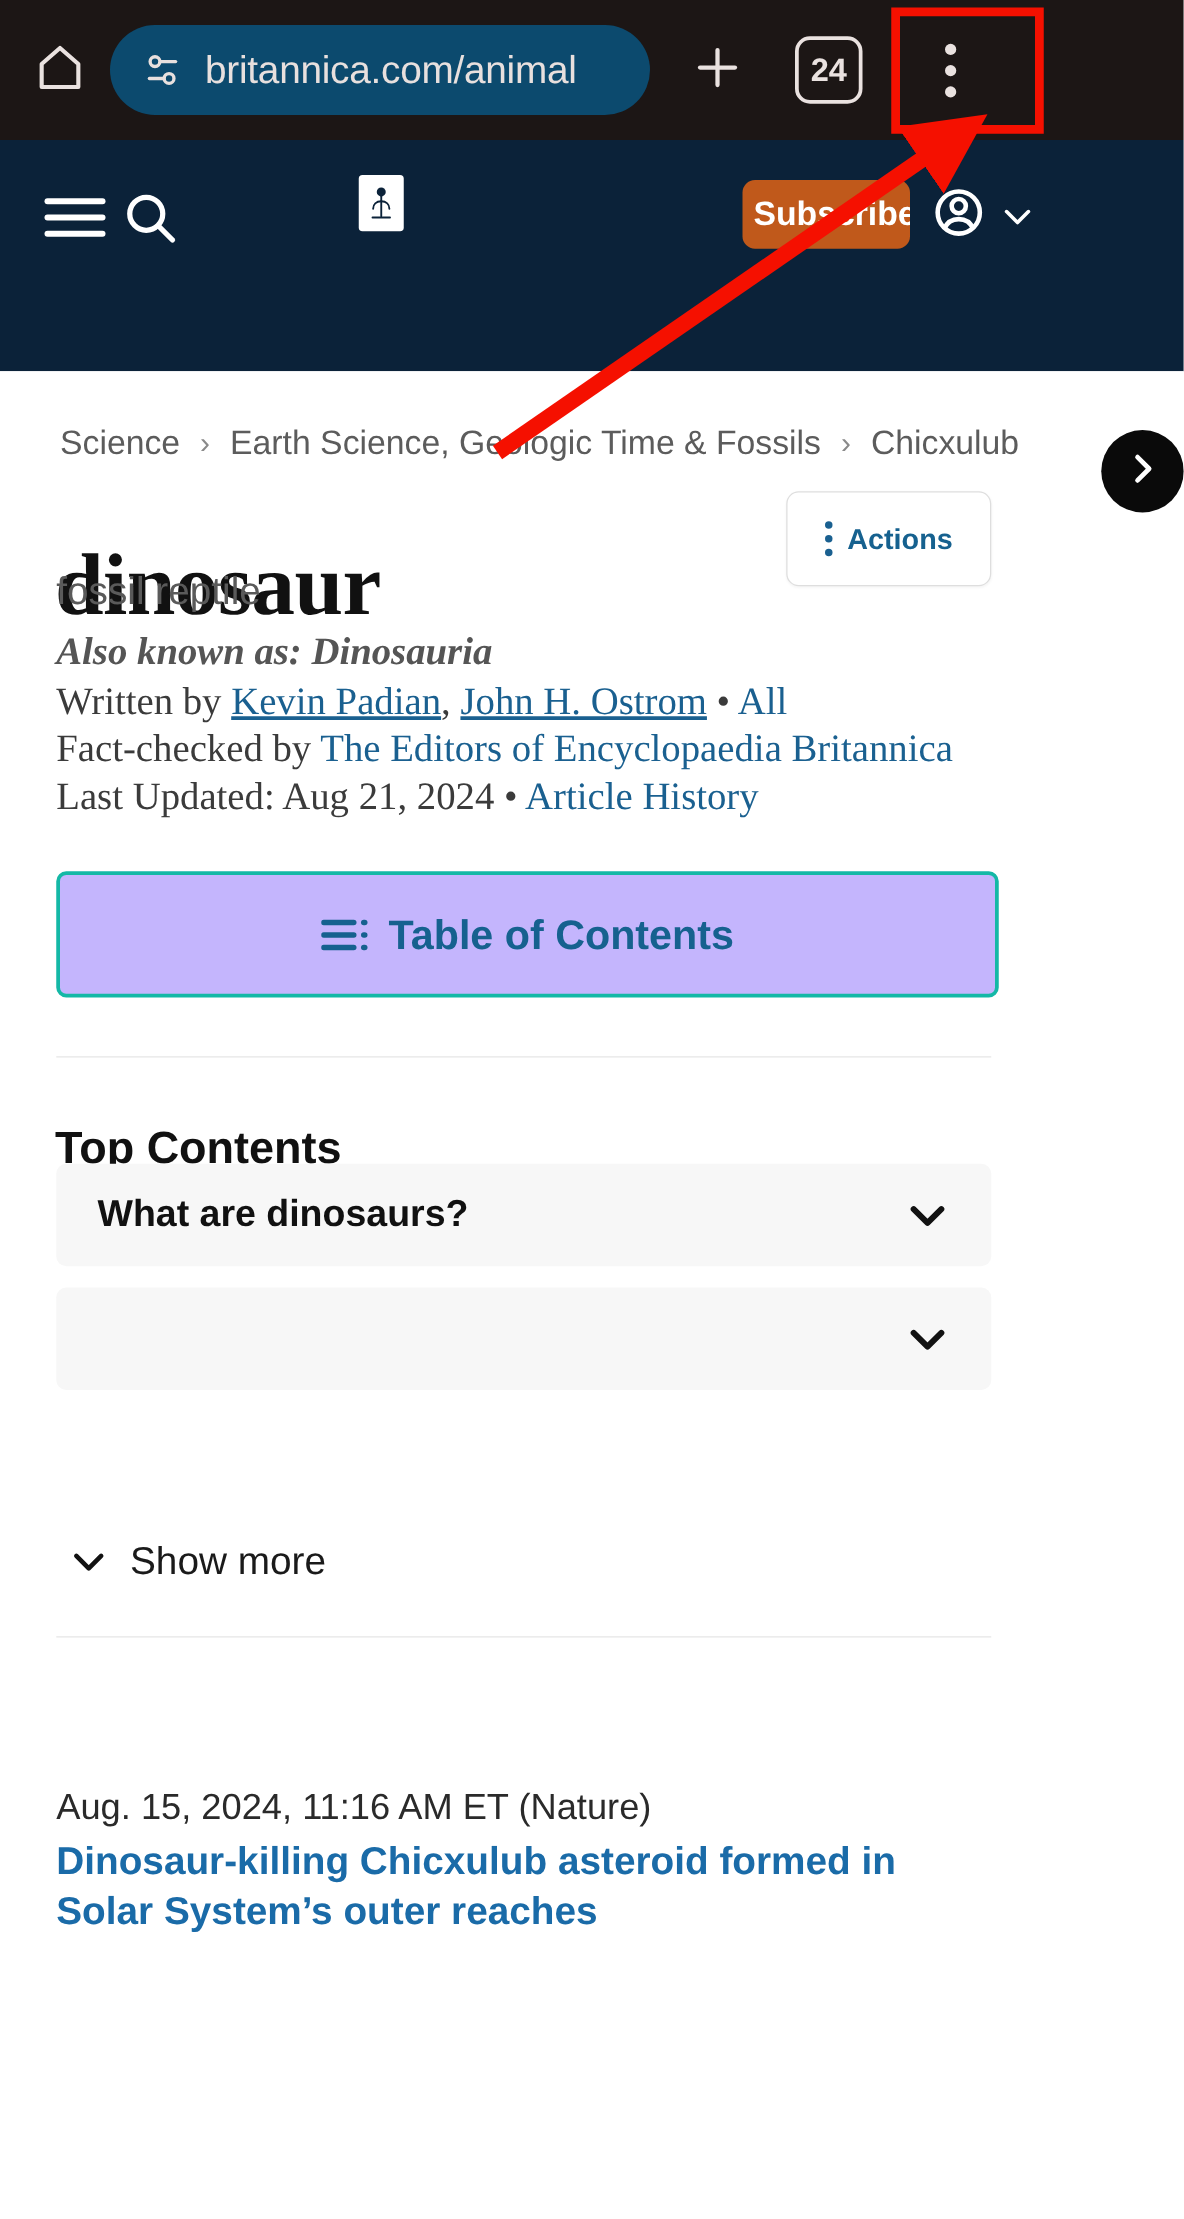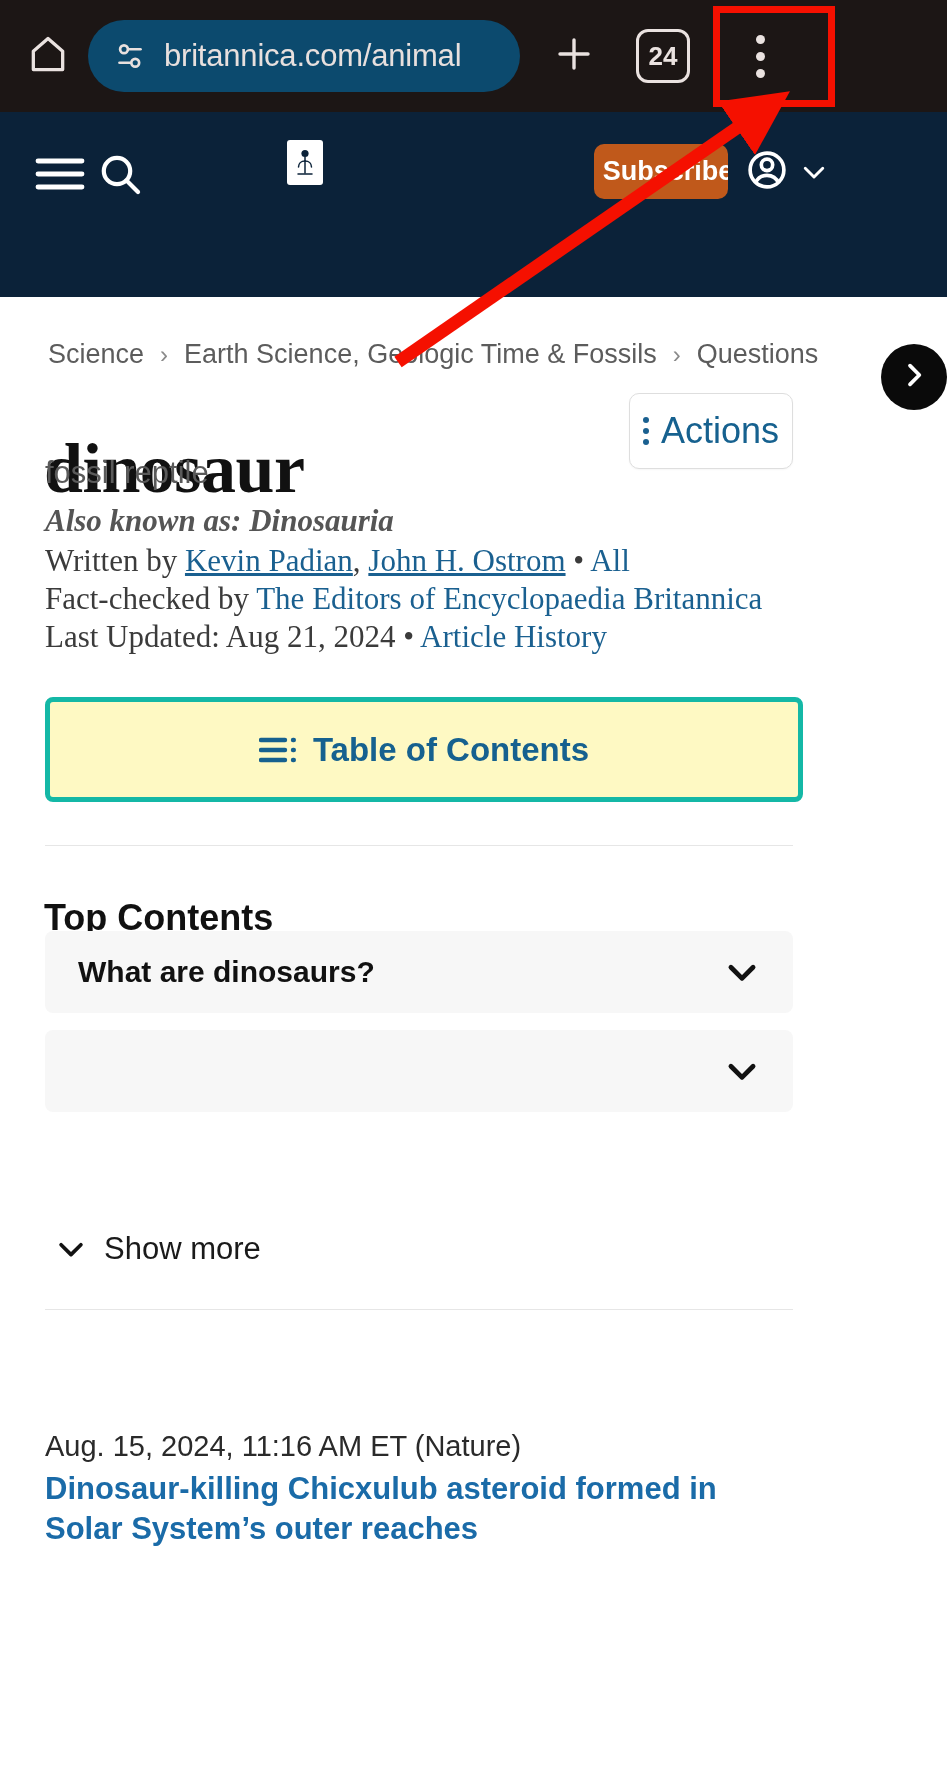--- a/index.html
+++ b/index.html
@@ -197,43 +197,43 @@
     position: absolute; left: 629px; top: 96px;
     width: 162px; height: 74px;
     border: 1px solid #dedede;
     border-radius: 10px;
     background: #ffffff;
     display: flex; align-items: center; justify-content: center;
     box-shadow: 0 1px 2px rgba(0,0,0,0.04);
   }
   #actions-kebab { margin-right: 12px; display:flex; flex-direction:column; align-items:center; }
   .kebab-dot-blue { width: 6px; height: 6px; border-radius: 50%; background: #1a6090; margin: 2.5px 0; }
-  #actions-label { color: #16618f; font-size: 36px; font-weight: 400; }
+  #actions-label { color: #16618f; font-size: 23px; font-weight: 700; }
 
   .meta-line {
     position: absolute; left: 45px;
     font-family: "Liberation Serif", serif;
     font-size: 31px;
     color: #3b3b3b;
     white-space: nowrap;
   }
   #meta-aka { top: 206px; font-style: italic; color: #555555; font-weight: bold; }
   #meta-written { top: 246px; }
   #meta-factchecked { top: 284px; }
   #meta-updated { top: 322px; }
   .meta-link { color: #1a6090; }
   .meta-link.ul { text-decoration: underline; }
   .bullet-sep { color:#3b3b3b; }
 
   #toc-button {
     position: absolute; left: 45px; top: 400px;
     width: 748px; height: 95px;
-    border: 5px solid #14b8a6;
+    border: 3px solid #14b8a6;
     border-radius: 8px;
-    background: #fef9c3;
+    background: #c4b5fd;
     display: flex; align-items: center; justify-content: center;
   }
   #toc-icon { margin-right: 16px; display:flex; align-items:center; }
   #toc-label { color: #16618f; font-size: 33px; font-weight: 700; }
 
   .section-divider {
     position: absolute; left: 45px;
     width: 748px; height: 0;
     border-top: 1px solid #e6e6e6;
   }
@@ -401,21 +401,21 @@
   </div>
 </div>
 
 <div id="page-body">
 
   <div id="breadcrumb">
     <span>Science</span>
     <span class="bc-sep">›</span>
     <span>Earth Science, Geologic Time &amp; Fossils</span>
     <span class="bc-sep">›</span>
-    <span>Questions</span>
+    <span>Chicxulub</span>
   </div>
 
   <h1 id="article-title">dinosaur</h1>
   <div id="article-subtitle">fossil reptile</div>
 
   <div id="actions-button">
     <span id="actions-kebab">
       <span class="kebab-dot-blue"></span>
         <span class="kebab-dot-blue"></span>
         <span class="kebab-dot-blue"></span>

